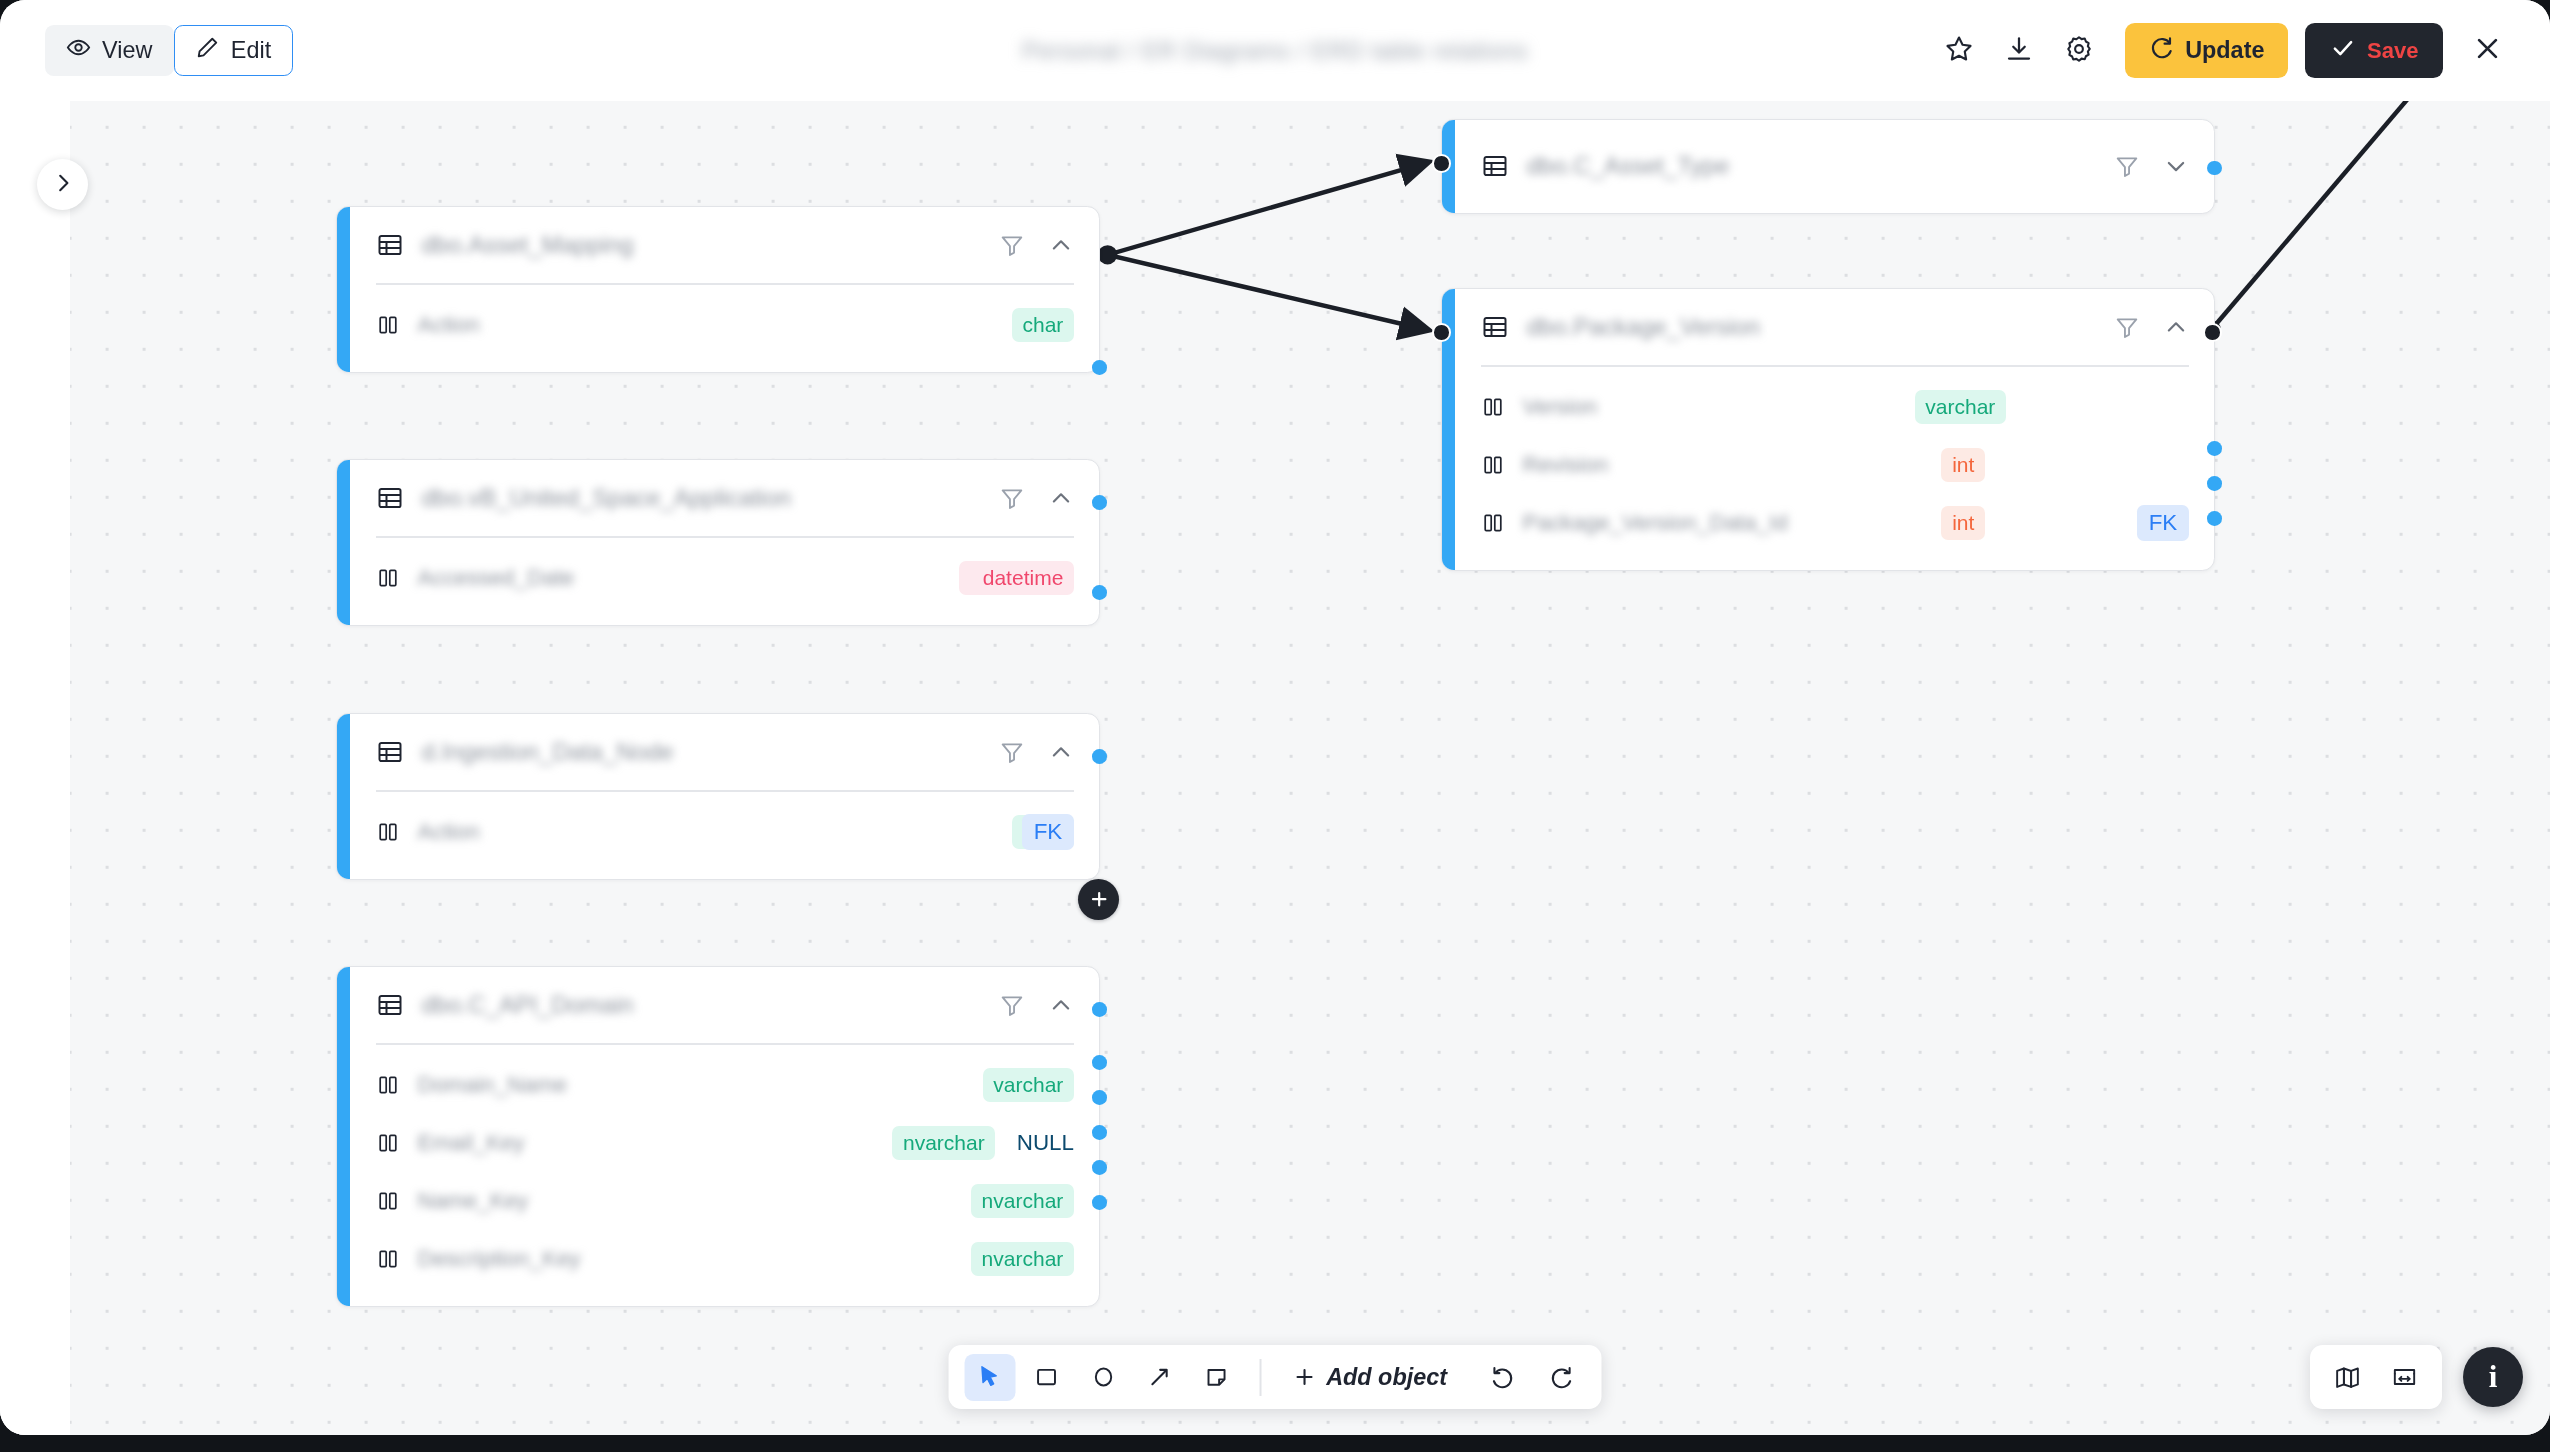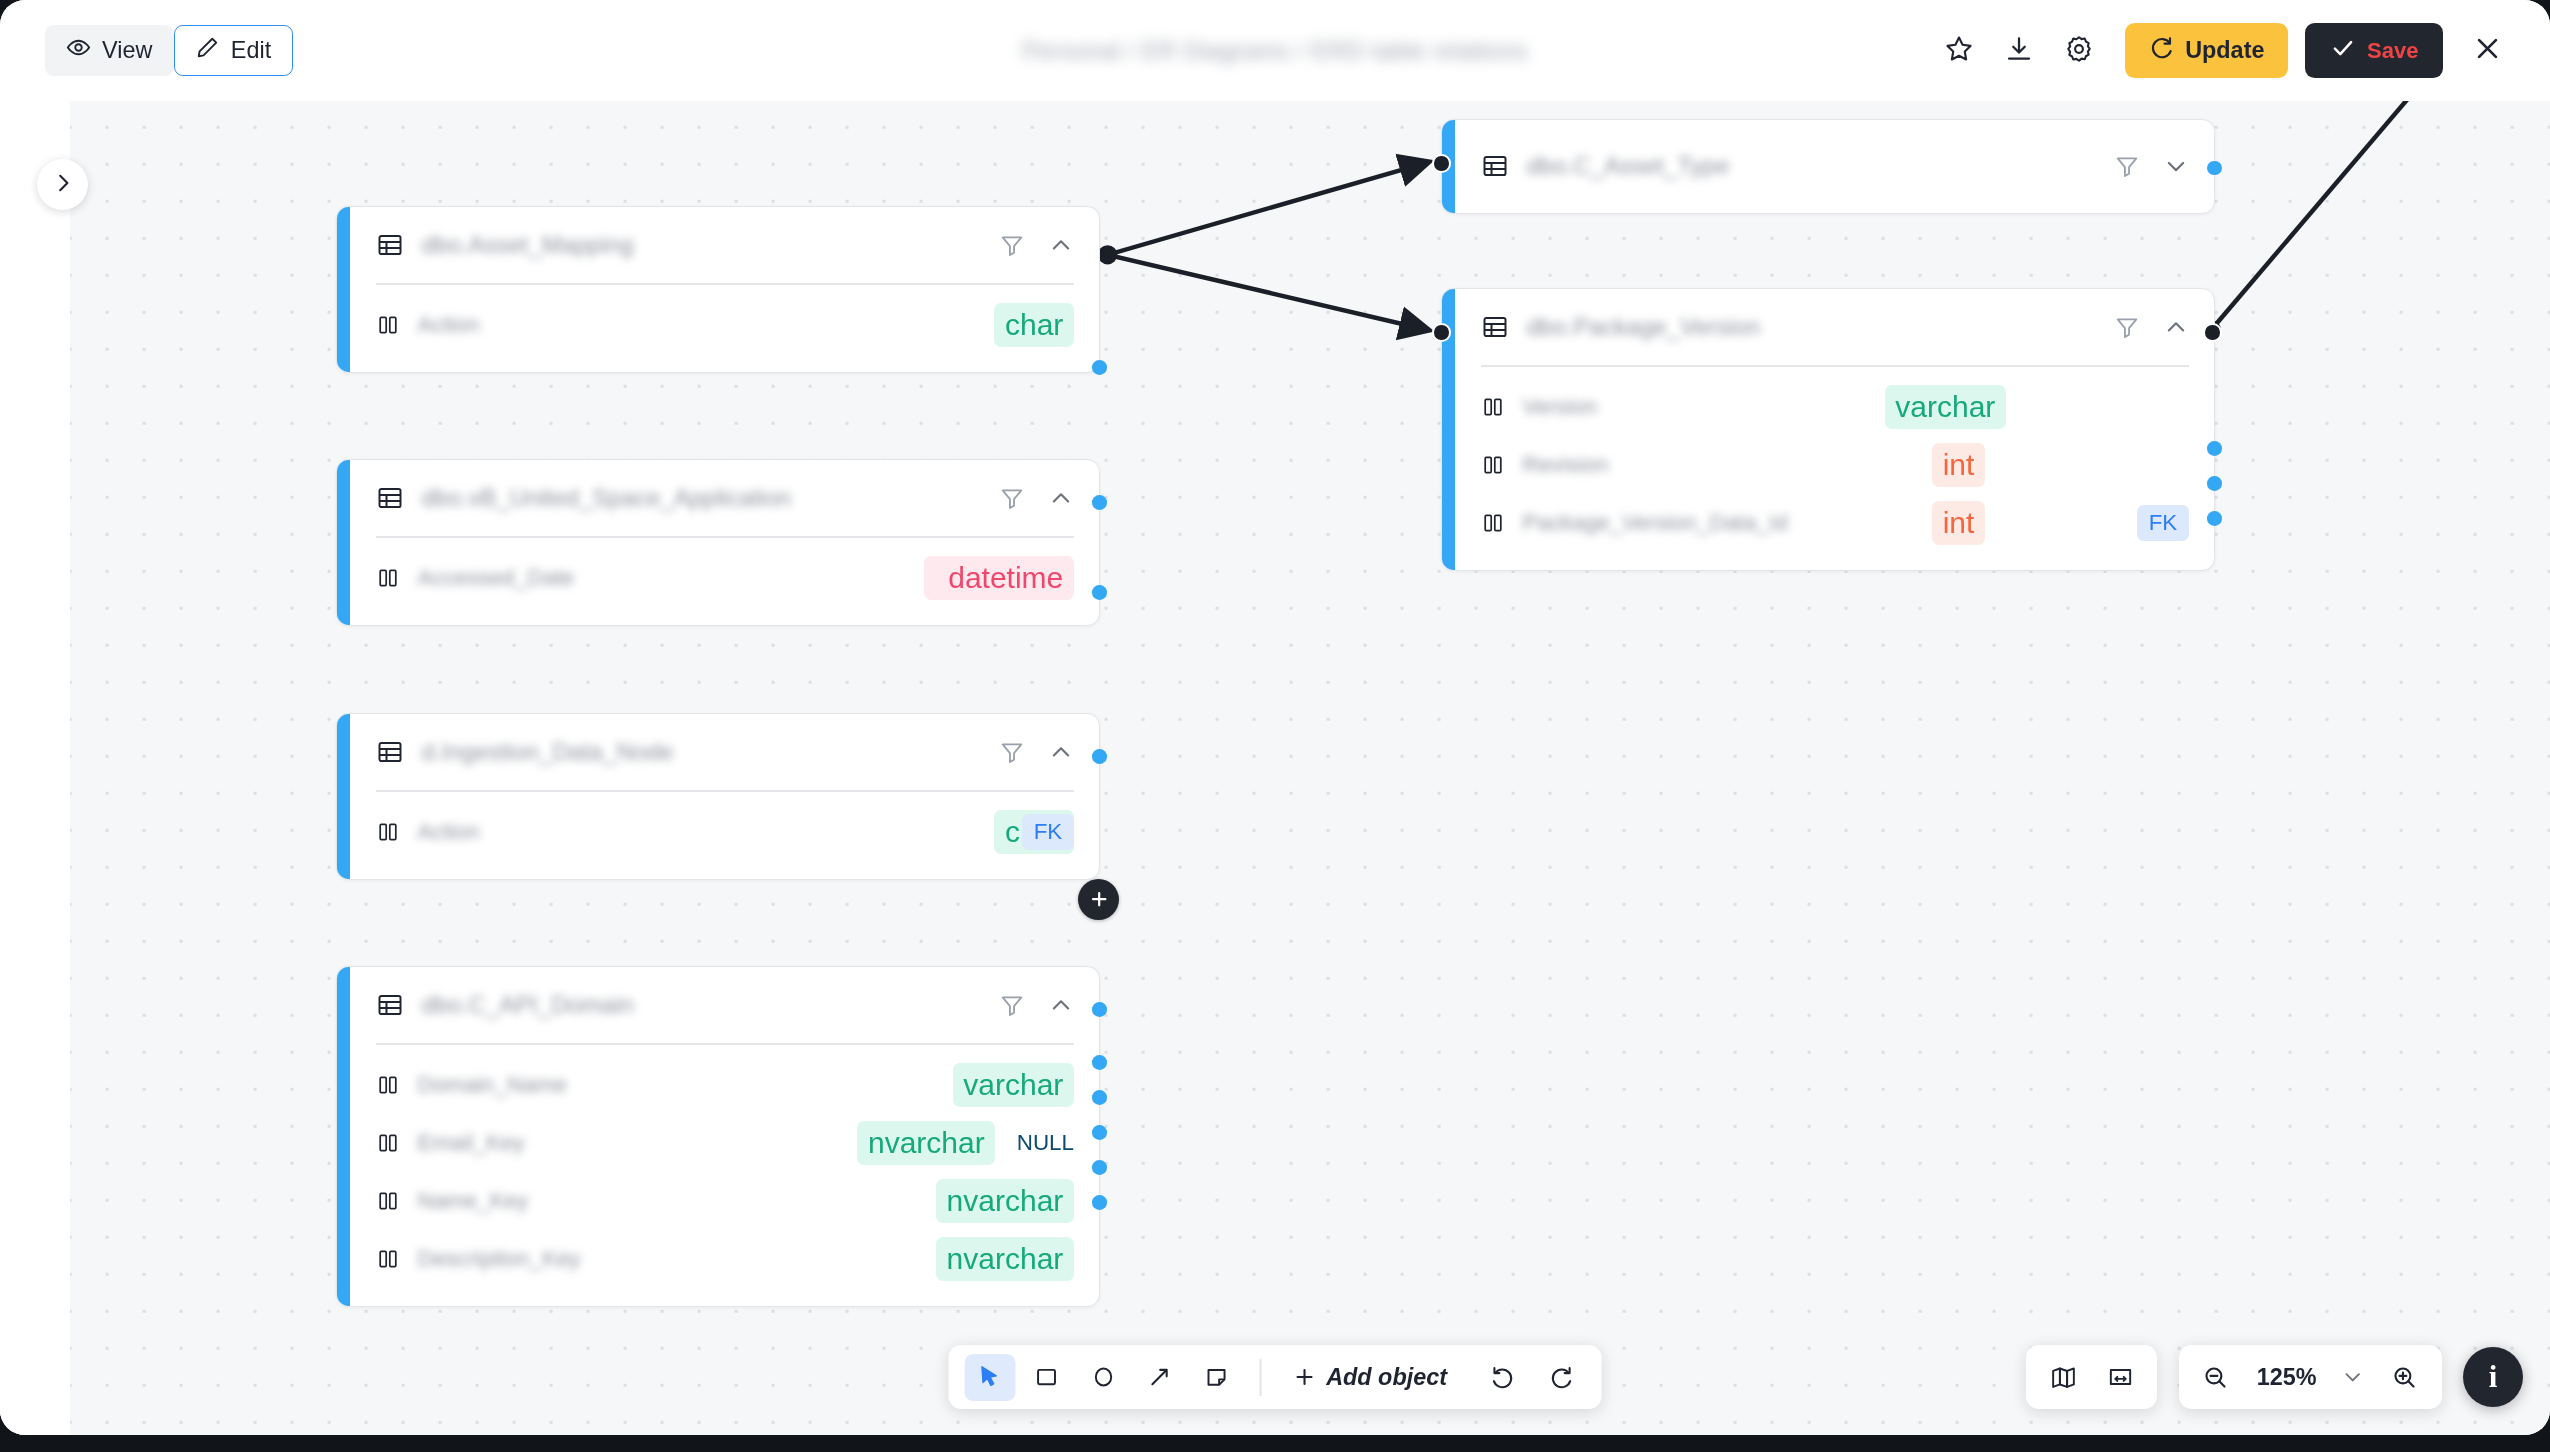--- a/index.html
+++ b/index.html
@@ -240,21 +240,21 @@
     color: #8d939d;
     filter: blur(4.1px);
     white-space: nowrap;
     user-select: none;
     flex: 0 0 auto;
     min-width: 117px;
   }
   .col-spacer { flex: 1 1 auto; }
 
   .type-badge {
-    font-size: 30px;
+    font-size: 21px;
     padding: 4.9px 10.7px;
     border-radius: 7px;
     white-space: nowrap;
     font-family: "Liberation Sans", sans-serif;
   }
   .type-char, .type-varchar, .type-nvarchar { background: #dcf7ee; color: #16a97b; }
   .type-int { background: #fdeae4; color: #f4663c; }
   .type-datetime { background: #fde9ee; color: #f0476c; padding-left: 24px; }
 
   .null-text {
@@ -870,42 +870,20 @@
             <svg width="27" height="27" viewBox="0 0 24 24" fill="none" stroke="#1f2430" stroke-width="1.7" stroke-linecap="round" stroke-linejoin="round">
               <path d="M3.4 8.6V5.4h17.2v3.2"></path>
                 <path d="M3.4 8.6v9.2h17.2V8.6"></path>
                 <path d="M7.6 13.2h8.8"></path>
                 <path d="M9.2 11.4l-1.8 1.8 1.8 1.8"></path>
                 <path d="M14.8 11.4l1.8 1.8-1.8 1.8"></path>
             </svg>
           </div>
         </div>
 
-        <div class="dock">
-          <div class="tool">
-            <svg width="27" height="27" viewBox="0 0 24 24" fill="none" stroke="#1f2430" stroke-width="1.9" stroke-linecap="round">
-              <circle cx="10.6" cy="10.6" r="6.6"></circle>
-                <path d="M15.4 15.4l4.6 4.6"></path>
-                <path d="M7.6 10.6h6"></path>
-            </svg>
-          </div>
-          <div class="zoom-val">125%</div>
-          <div class="tool" style="width:41px;">
-            <svg width="23.4" height="23.4" viewBox="0 0 24 24" fill="none" stroke="#6d737d" stroke-width="2" stroke-linecap="round" stroke-linejoin="round">
-              <path d="M5.6 9.4L12 15.8l6.4-6.4"></path>
-            </svg>
-          </div>
-          <div class="tool">
-            <svg width="27" height="27" viewBox="0 0 24 24" fill="none" stroke="#1f2430" stroke-width="1.9" stroke-linecap="round">
-              <circle cx="10.6" cy="10.6" r="6.6"></circle>
-                <path d="M15.4 15.4l4.6 4.6"></path>
-                <path d="M7.6 10.6h6M10.6 7.6v6"></path>
-            </svg>
-          </div>
-        </div>
 
         <div class="info-fab">
           <span>i</span>
         </div>
       </div>
 
     </div>
   </div>
 </div>
 

